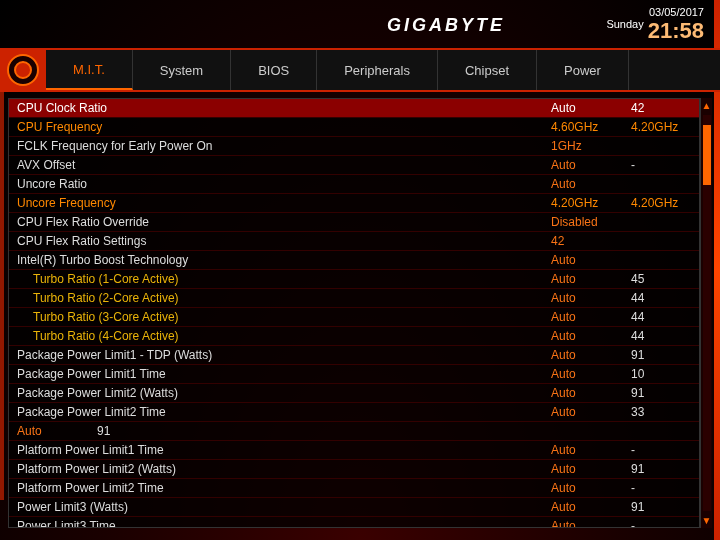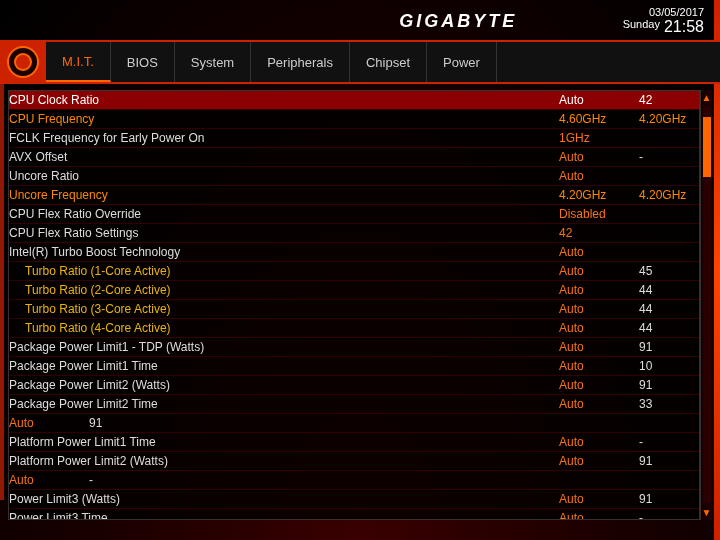--- a/index.html
+++ b/index.html
@@ -94,21 +94,21 @@
       width: 18px;
       height: 18px;
       border-radius: 50%;
       border: 2px solid #ff6600;
       background: #cc2200;
     }
 
     .nav-item {
       color: #ccc;
       font-size: 13px;
-      padding: 0 16px;
+      padding: 0 27px;
       display: flex;
       align-items: center;
       cursor: pointer;
       border-right: 1px solid #333;
       height: 40px;
     }
 
     .nav-item.active {
       color: #ff6600;
       border-bottom: 2px solid #ff6600;
@@ -128,21 +128,21 @@
       flex: 1;
       background: rgba(0,0,0,0.75);
       border: 1px solid #333;
       overflow: hidden;
       position: relative;
     }
 
     .settings-row {
       display: flex;
       align-items: center;
-      padding: 2px 0;
+      padding: 2px 8px;
       min-height: 18px;
       font-size: 12px;
     }
 
     .settings-row.highlighted {
       background: #8b0000;
     }
 
     .settings-row.orange-text .label,
     .settings-row.orange-text .value1,
@@ -262,34 +262,34 @@
 
 <div class="header">
   <div style="flex:1"></div>
   <div class="logo">GIGABYTE</div>
   <div class="datetime">
     <span class="date">
       <span>03/05/2017</span>
     </span>
     <span style="display:flex;justify-content:flex-end;align-items:flex-start;gap:4px">
       <span style="font-size:11px;color:#fff">Sunday</span>
-      <span class="time" style="font-size:16px;font-weight:normal;color:#ffffff">21:58</span>
+      <span class="time" style="font-size:22px;font-weight:bold;color:#fdba74">21:58</span>
     </span>
   </div>
 </div>
 
 <div class="navbar">
   <div class="nav-logo">
     <div class="nav-logo-circle">
       <div class="nav-logo-inner"></div>
     </div>
   </div>
   <div class="nav-item active">M.I.T.</div>
+  <div class="nav-item">System</div>
   <div class="nav-item">BIOS</div>
-  <div class="nav-item">System</div>
   <div class="nav-item">Peripherals</div>
   <div class="nav-item">Chipset</div>
   <div class="nav-item">Power</div>
 </div>
 
 <div class="main">
   <div class="settings-panel">
     <div id="settings-container">
         <div class="settings-row highlighted">
           <span class="label">CPU Clock Ratio</span>
@@ -404,20 +404,21 @@
           <span class="value2">-</span>
         </div>
         <div class="divider-line"></div>
         <div class="settings-row">
           <span class="label">Platform Power Limit2 (Watts)</span>
           <span class="value1">Auto</span>
           <span class="value2">91</span>
         </div>
         <div class="divider-line"></div>
         <div class="settings-row">
+          <span class="label">Platform Power Limit2 Time</span>
           <span class="value1">Auto</span>
           <span class="value2">-</span>
         </div>
         <div class="divider-line"></div>
         <div class="settings-row">
           <span class="label">Power Limit3 (Watts)</span>
           <span class="value1">Auto</span>
           <span class="value2">91</span>
         </div>
         <div class="divider-line"></div>

